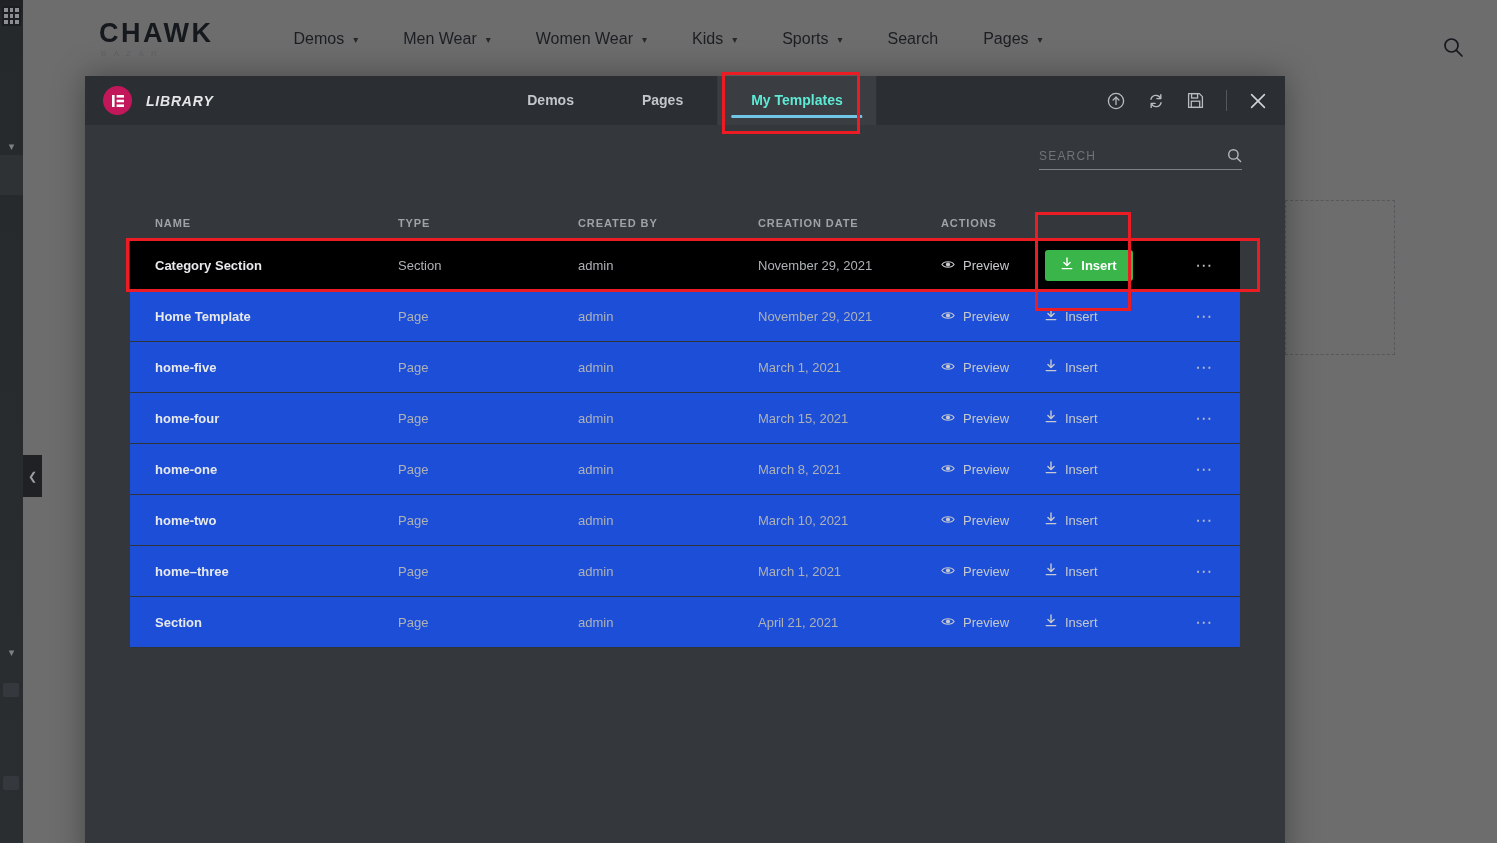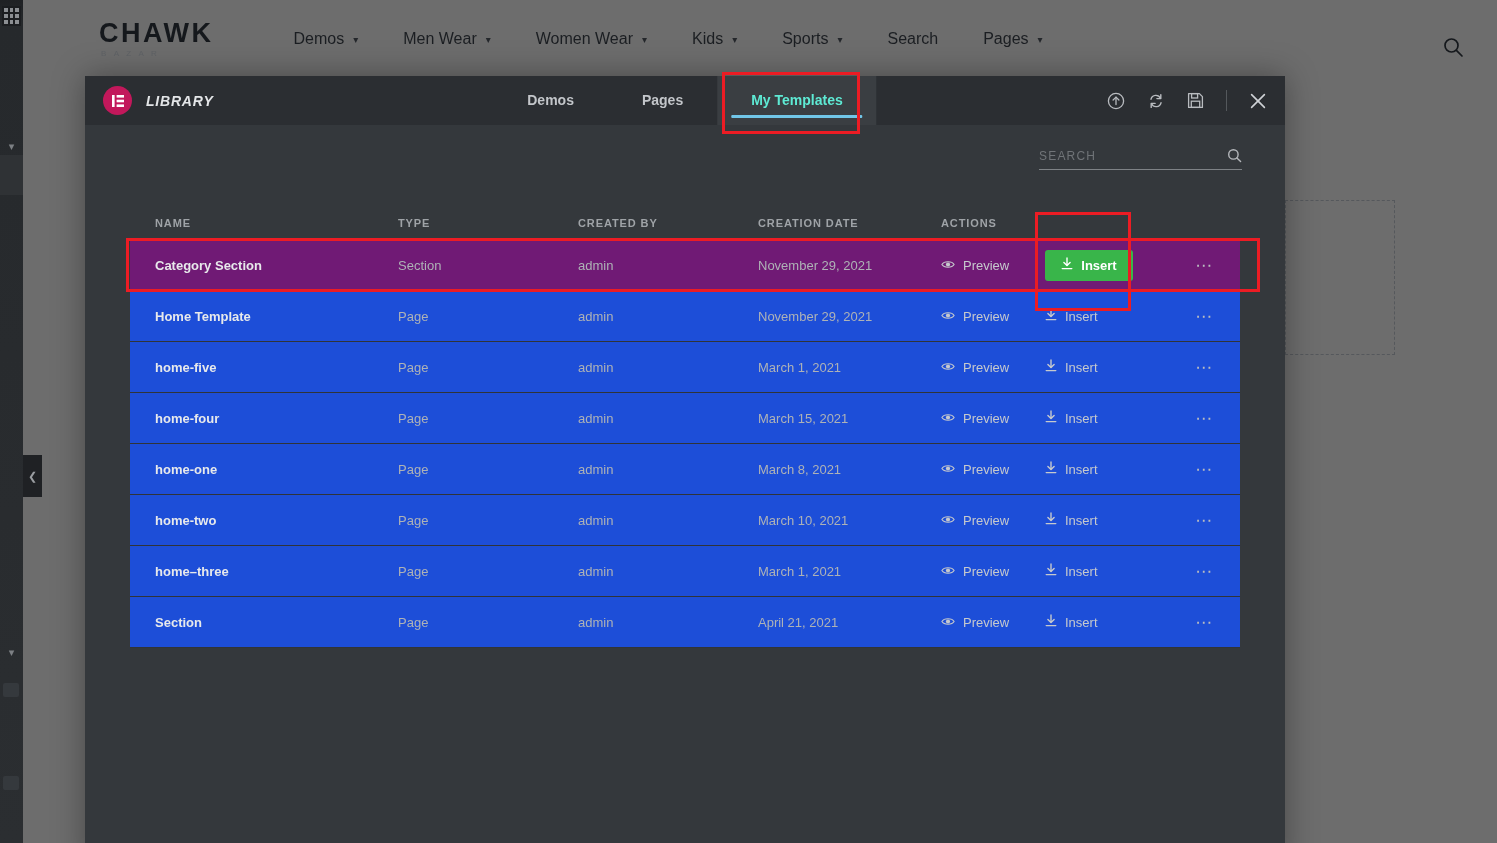--- a/index.html
+++ b/index.html
@@ -135,21 +135,21 @@
   .tbl { position: absolute; left: 45px; top: 130px; width: 1110px; }
   .thead {
     display: flex; align-items: center; height: 34px;
     font-size: 11px; letter-spacing: .9px; color: #9fa3a7; font-weight: 700;
   }
   .row {
     display: flex; align-items: center; height: 51px;
     background: #1d4ed8; border-bottom: 1px solid #303438;
     color: #d6d9dc;
   }
-  .row.hovered { background: #701a75; }
+  .row.hovered { background: #000000; }
   .c-name   { width: 268px; padding-left: 25px; font-size: 13px; font-weight: 700; color: #e7e9eb; }
   .c-type   { width: 180px; font-size: 13px; color: #aeb2b6; }
   .c-author { width: 180px; font-size: 13px; color: #aeb2b6; }
   .c-date   { width: 183px; font-size: 13px; color: #aeb2b6; }
   .c-actions{ width: 228px; display: flex; align-items: center; gap: 12px; }
   .c-more   { flex: 1; display: flex; align-items: center; justify-content: center; }
   .thead .c-name { font-weight: 700; color: #9fa3a7; font-size: 11px; }
   .thead .c-type, .thead .c-author, .thead .c-date, .thead .c-actions {
     font-size: 11px; color: #9fa3a7; font-weight: 700;
   }

